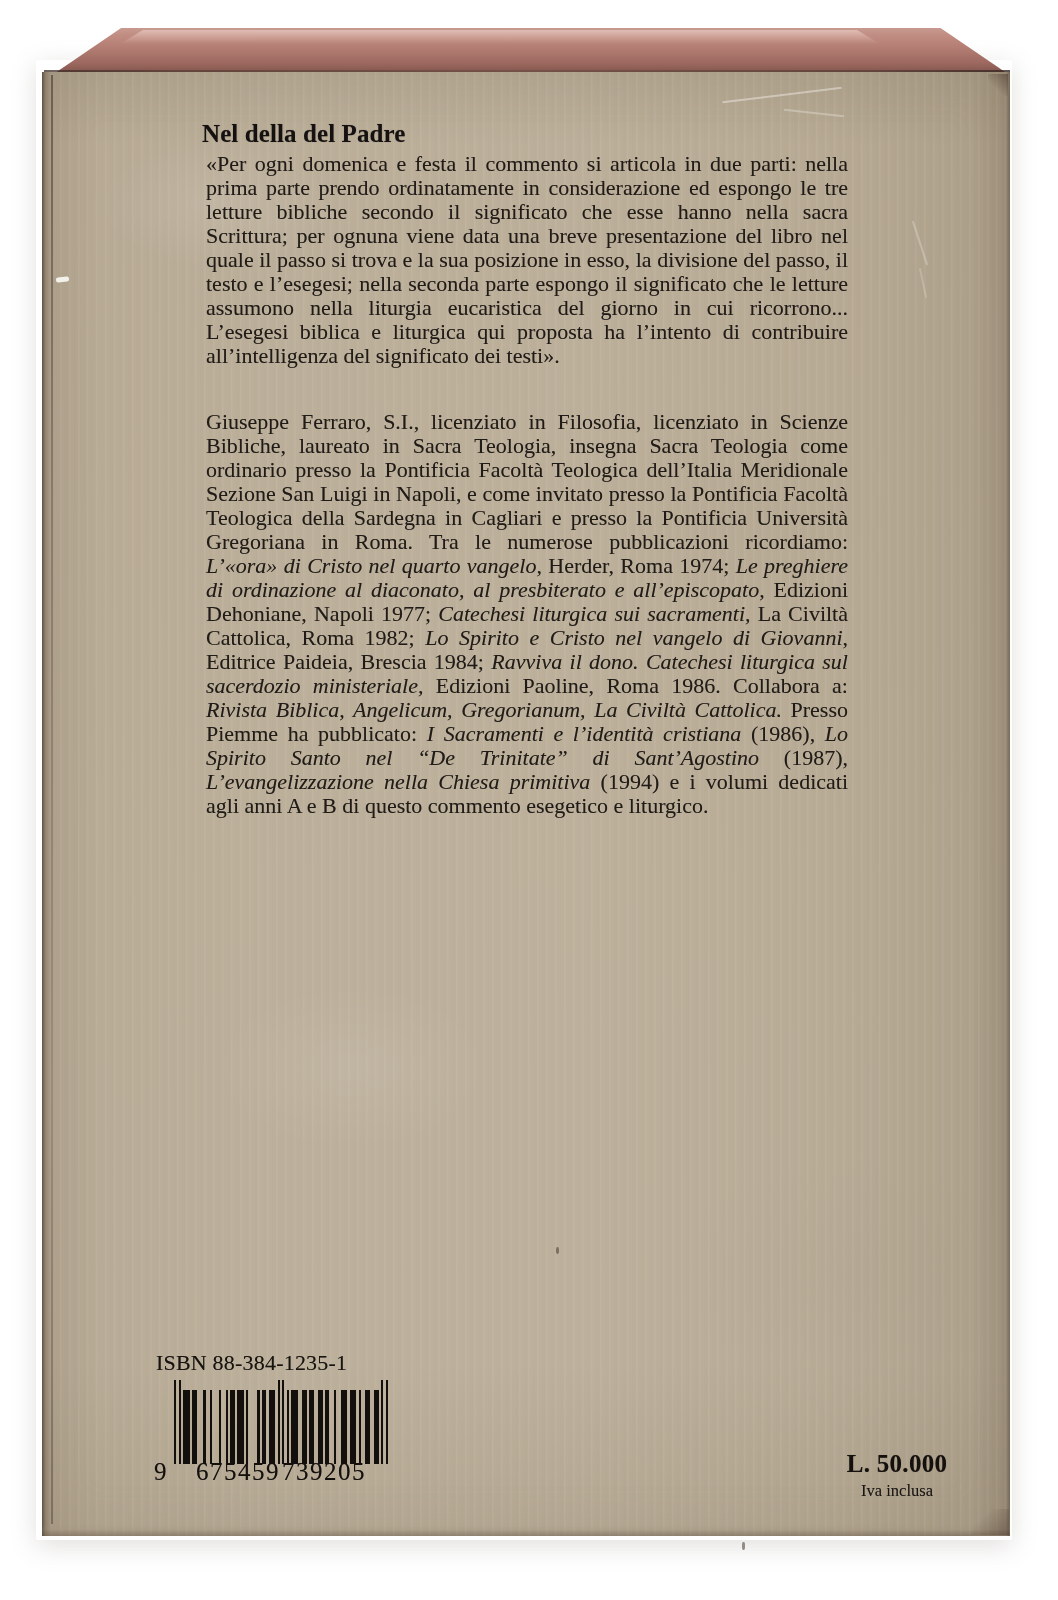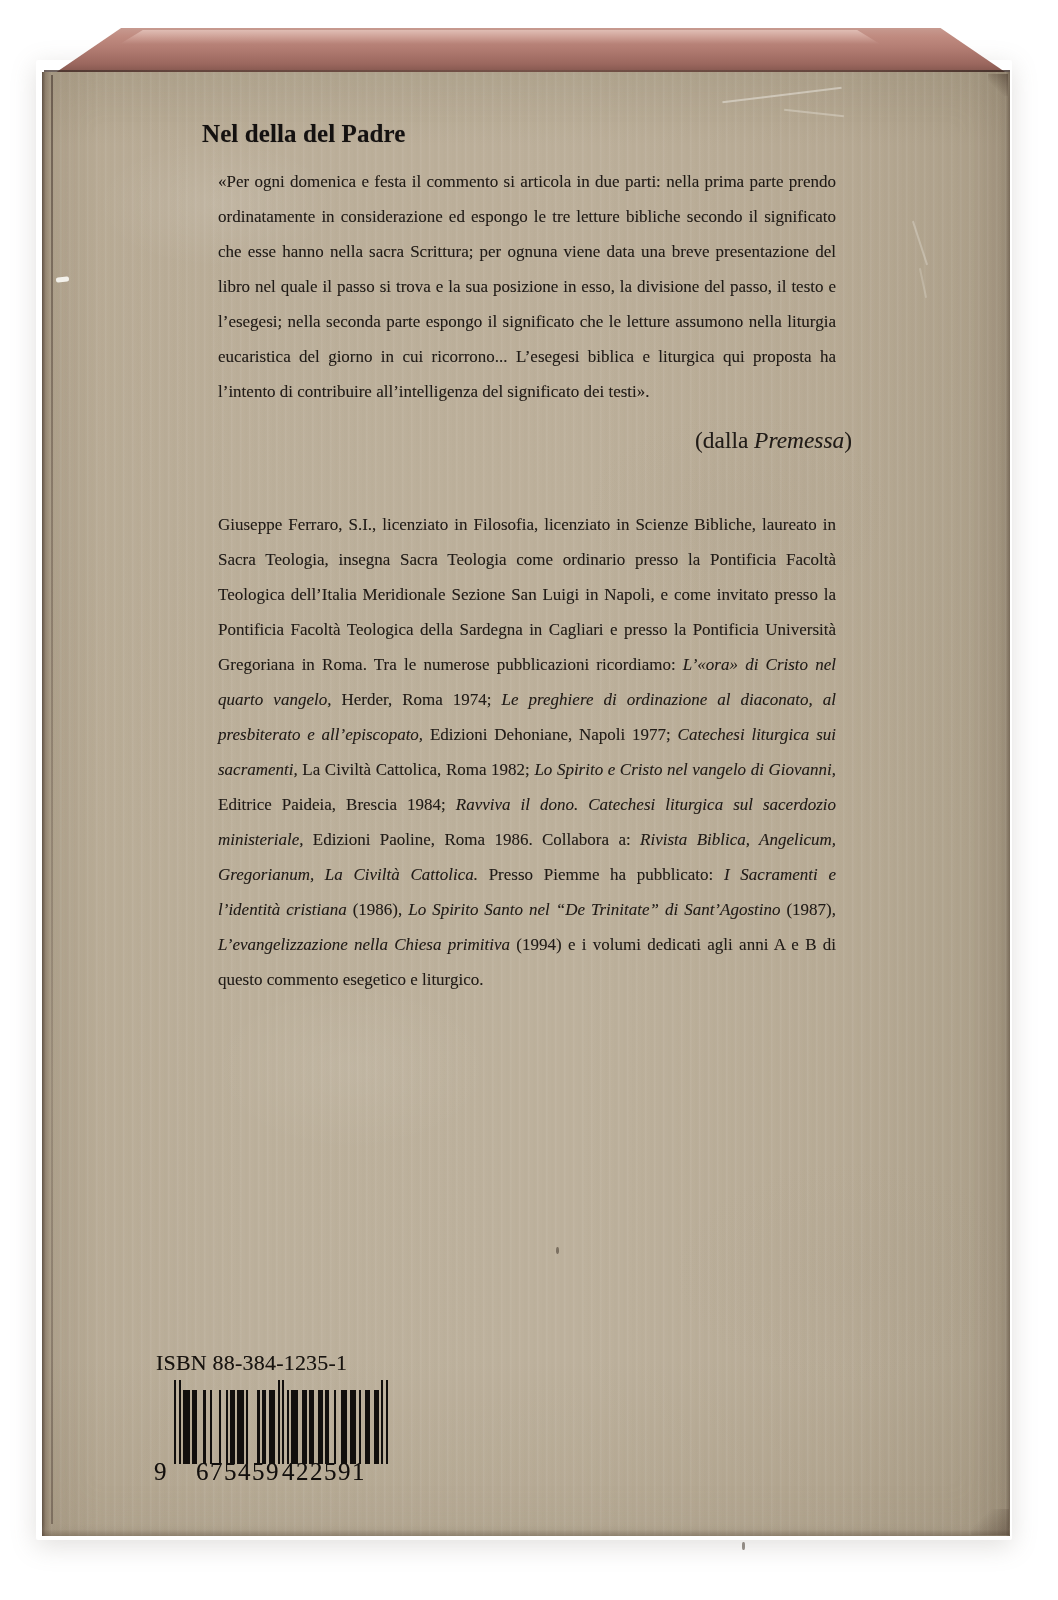--- a/index.html
+++ b/index.html
@@ -230,25 +230,25 @@
   .section-title {
     font-size: 25px;
     font-weight: 700;
     letter-spacing: 0.1px;
     margin: 0 0 4px 0;
     color: #141110;
     text-shadow: 0 0 1px rgba(30,24,20,0.35);
   }
 
   .body-text {
-    font-size: 17px;
-    line-height: 35px;
+    font-size: 22px;
+    line-height: 24px;
     text-align: justify;
     text-justify: inter-word;
-    margin: 16px;
+    margin: 4px;
     color: #201b17;
     text-shadow: 0 0 0.6px rgba(30,24,20,0.30);
     hyphens: manual;
   }
   .body-text i, .body-text em { font-style: italic; }
 
   .attribution {
     font-size: 23.4px;
     line-height: 31.5px;
     text-align: right;
@@ -368,21 +368,20 @@
     <div class="scratch s4"></div>
     <div class="speck p1"></div>
     <div class="speck p2"></div>
 
     <div class="content">
 
       <h1 class="section-title">Nel della del Padre</h1>
 
       <p class="body-text">«Per ogni domenica e festa il commento si articola in due parti: nella prima parte prendo ordinatamente in considerazione ed espongo le tre letture bibliche secondo il significato che esse hanno nella sacra Scrittura; per ognuna viene data una breve presentazione del libro nel quale il passo si trova e la sua posizione in esso, la divisione del passo, il testo e l’esegesi; nella seconda parte espongo il significato che le letture assumono nella liturgia eucaristica del giorno in cui ricorrono... L’esegesi biblica e liturgica qui proposta ha l’intento di contribuire all’intelligenza del significato dei testi».</p>
 
-      <p class="attribution"><span>(dalla </span><i>Premessa</i><span>)</span></p>
 
       <div class="block-gap"></div>
 
 
       <p class="body-text" id="author-bio"><span>Giuseppe Ferraro, S.I., licenziato in Filosofia, licenziato in Scienze Bibliche, laureato in Sacra Teologia, insegna Sacra Teologia come ordinario presso la Pontificia Facoltà Teologica dell’Italia Meridionale Sezione San Luigi in Napoli, e come invitato presso la Pontificia Facoltà Teologica della Sardegna in Cagliari e presso la Pontificia Università Gregoriana in Roma. Tra le numerose pubblicazioni ricordiamo: </span><i>L’«ora» di Cristo nel quarto vangelo,</i><span> Herder, Roma 1974; </span><i>Le preghiere di ordinazione al diaconato, al presbiterato e all’episcopato,</i><span> Edizioni Dehoniane, Napoli 1977; </span><i>Catechesi liturgica sui sacramenti,</i><span> La Civiltà Cattolica, Roma 1982; </span><i>Lo Spirito e Cristo nel vangelo di Giovanni</i><span>, Editrice Paideia, Brescia 1984; </span><i>Ravviva il dono. Catechesi liturgica sul sacerdozio ministeriale,</i><span> Edizioni Paoline, Roma 1986. Collabora a: </span><i>Rivista Biblica, Angelicum, Gregorianum, La Civiltà Cattolica.</i><span> Presso Piemme ha pubblicato: </span><i>I Sacramenti e l’identità cristiana</i><span> (1986), </span><i>Lo Spirito Santo nel “De Trinitate” di Sant’Agostino</i><span> (1987), </span><i>L’evangelizzazione nella Chiesa primitiva</i><span> (1994) e i volumi dedicati agli anni A e B di questo commento esegetico e liturgico.</span></p>
 
     </div>
 
     <div class="isbn-area">
 
@@ -482,21 +481,25 @@
             <span class="short" style="width: 1.05263%;"></span>
             <span class="short" style="width: 1.05263%;"></span>
             <span class="gap" style="width: 1.05263%;"></span>
             <span class="tall" style="width: 1.05263%;"></span>
             <span class="gap" style="width: 1.05263%;"></span>
             <span class="tall" style="width: 1.05263%;"></span>
           </div>
         <div class="ean-digits">
           <span class="d ean-lead">9</span>
           <span class="d ean-left">675459</span>
-          <span class="d ean-right">422591</span>
+          <span class="d ean-right">739205</span>
         </div>
       </div>
 
     </div>
 
+    <div class="price-area">
+      <div class="price-main">L. 50.000</div>
+      <div class="price-note">Iva inclusa</div>
+    </div>
 
   </div>
 </div>
 
 </body></html>

